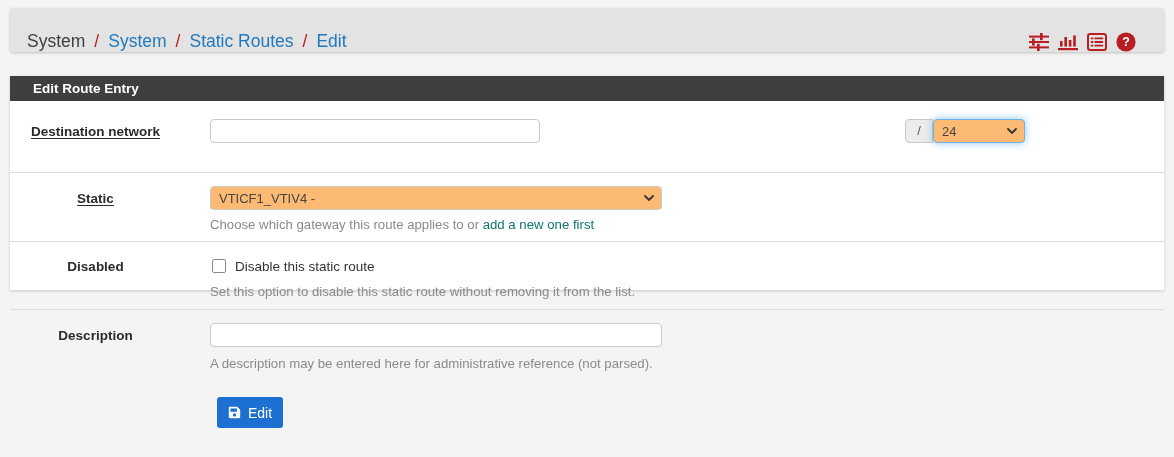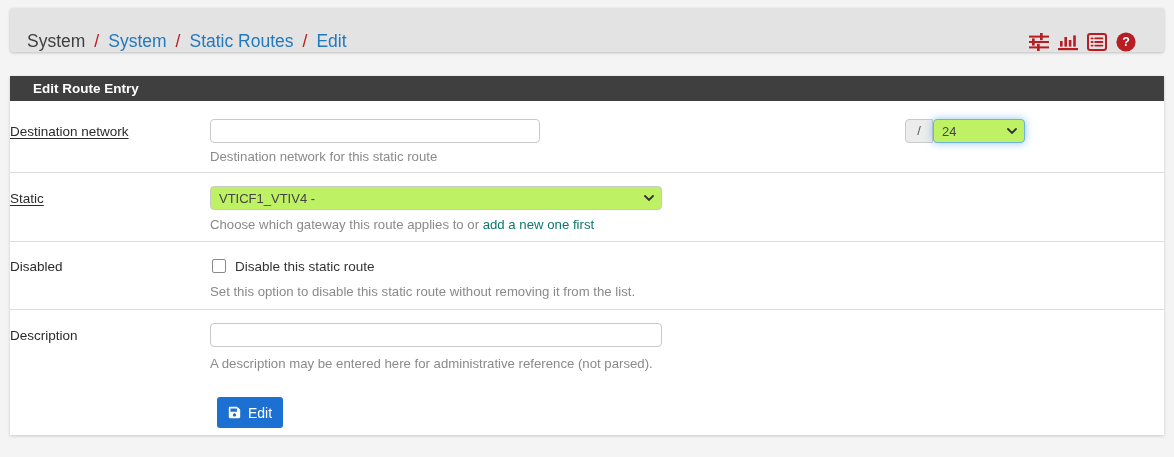--- a/index.html
+++ b/index.html
@@ -20,62 +20,62 @@
     padding:0 28px 0 17px;
   }
   .crumbs { display:flex; align-items:center; gap:9px; font-size:17.5px; color:#3f3f3f; }
   .crumb-sep { color:#b71d22; }
   .crumb-link { color:#2379bd; text-decoration:none; cursor:pointer; }
   .header-icons { margin-left:auto; display:flex; align-items:center; gap:9px; }
   .hicon { width:20px; height:20px; display:inline-flex; align-items:center; justify-content:center; cursor:pointer; }
 
   
   .panel {
-    position:absolute; left:10px; top:76px; width:1154px; height:359px;
+    position:absolute; left:10px; top:76px; width:1154px; height:214px;
     background:#fff;
     box-shadow:0 1px 3px rgba(0,0,0,.18);
   }
   .panel-header {
     height:25px; background:#3f3f3f; color:#fff;
     font-size:13.5px; font-weight:bold; line-height:25px;
     padding-left:23px;
   }
   .panel-body { position:relative; }
 
   .form-row { position:relative; border-bottom:1px solid #dcdcdc; }
   .form-row.last { border-bottom:none; }
   .row1 { height:72px; }
   .row2 { height:69px; }
   .row3 { height:68px; }
   .row4 { height:68px; }
 
   .row-label {
-    position:absolute; left:0; width:171px; text-align:left;
-    font-size:13.5px; font-weight:normal; color:#2b2b2b;
+    position:absolute; left:0; width:171px; text-align:center;
+    font-size:13.5px; font-weight:bold; color:#2b2b2b;
   }
   .row-label.underlined { text-decoration:underline; text-underline-offset:2px; }
 
   .text-input {
     position:absolute; height:24px;
     border:1px solid #c9c9c9; border-radius:4px;
     background:#fff; font-size:13px; color:#333; padding:0 8px;
     font-family:"Liberation Sans", sans-serif;
     outline:none;
   }
   .help {
     position:absolute; left:200px; font-size:13.2px; color:#8a8a8a; white-space:nowrap;
   }
   .help-link { color:#0f766e; text-decoration:none; cursor:pointer; }
 
   .select-wrap { position:absolute; height:24px; }
   .select-wrap select {
     width:100%; height:100%;
     -webkit-appearance:none; appearance:none;
     border:1px solid #c9c9c9; border-radius:4px;
-    background:#bef264; font-size:13px; color:#444;
+    background:#fdba74; font-size:13px; color:#444;
     padding:0 22px 0 8px;
     font-family:"Liberation Sans", sans-serif;
     outline:none;
   }
   .select-wrap .chev {
     position:absolute; right:8px; top:9px; pointer-events:none;
   }
   .select-wrap.focused select {
     border-color:#6cb2e4;
     box-shadow:0 0 8px rgba(87,168,233,.65);
@@ -166,21 +166,20 @@
       <input type="text" class="text-input" style="left: 200px; top: 18px; width: 330px;">
       <span class="addon" style="left:895px; top:18px;">/</span>
       <div class="select-wrap focused" style="left:923px; top:18px; width:92px;">
         <select>
           <option>24</option>
         </select>
         <svg class="chev" viewBox="0 0 10 6" width="10" height="6">
             <path d="M1 1l4 4 4-4" fill="none" stroke="#333" stroke-width="1.8" stroke-linecap="round"></path>
           </svg>
       </div>
-      <div class="help" style="top:48px;">Destination network for this static route</div>
     </div>
 
     <div class="form-row row2">
       <label class="row-label underlined" style="top:18px;">Static</label>
       <div class="select-wrap" style="left:200px; top:13px; width:452px;">
         <select>
           <option>VTICF1_VTIV4 -</option>
         </select>
         <svg class="chev" viewBox="0 0 10 6" width="10" height="6">
             <path d="M1 1l4 4 4-4" fill="none" stroke="#333" stroke-width="1.8" stroke-linecap="round"></path>

